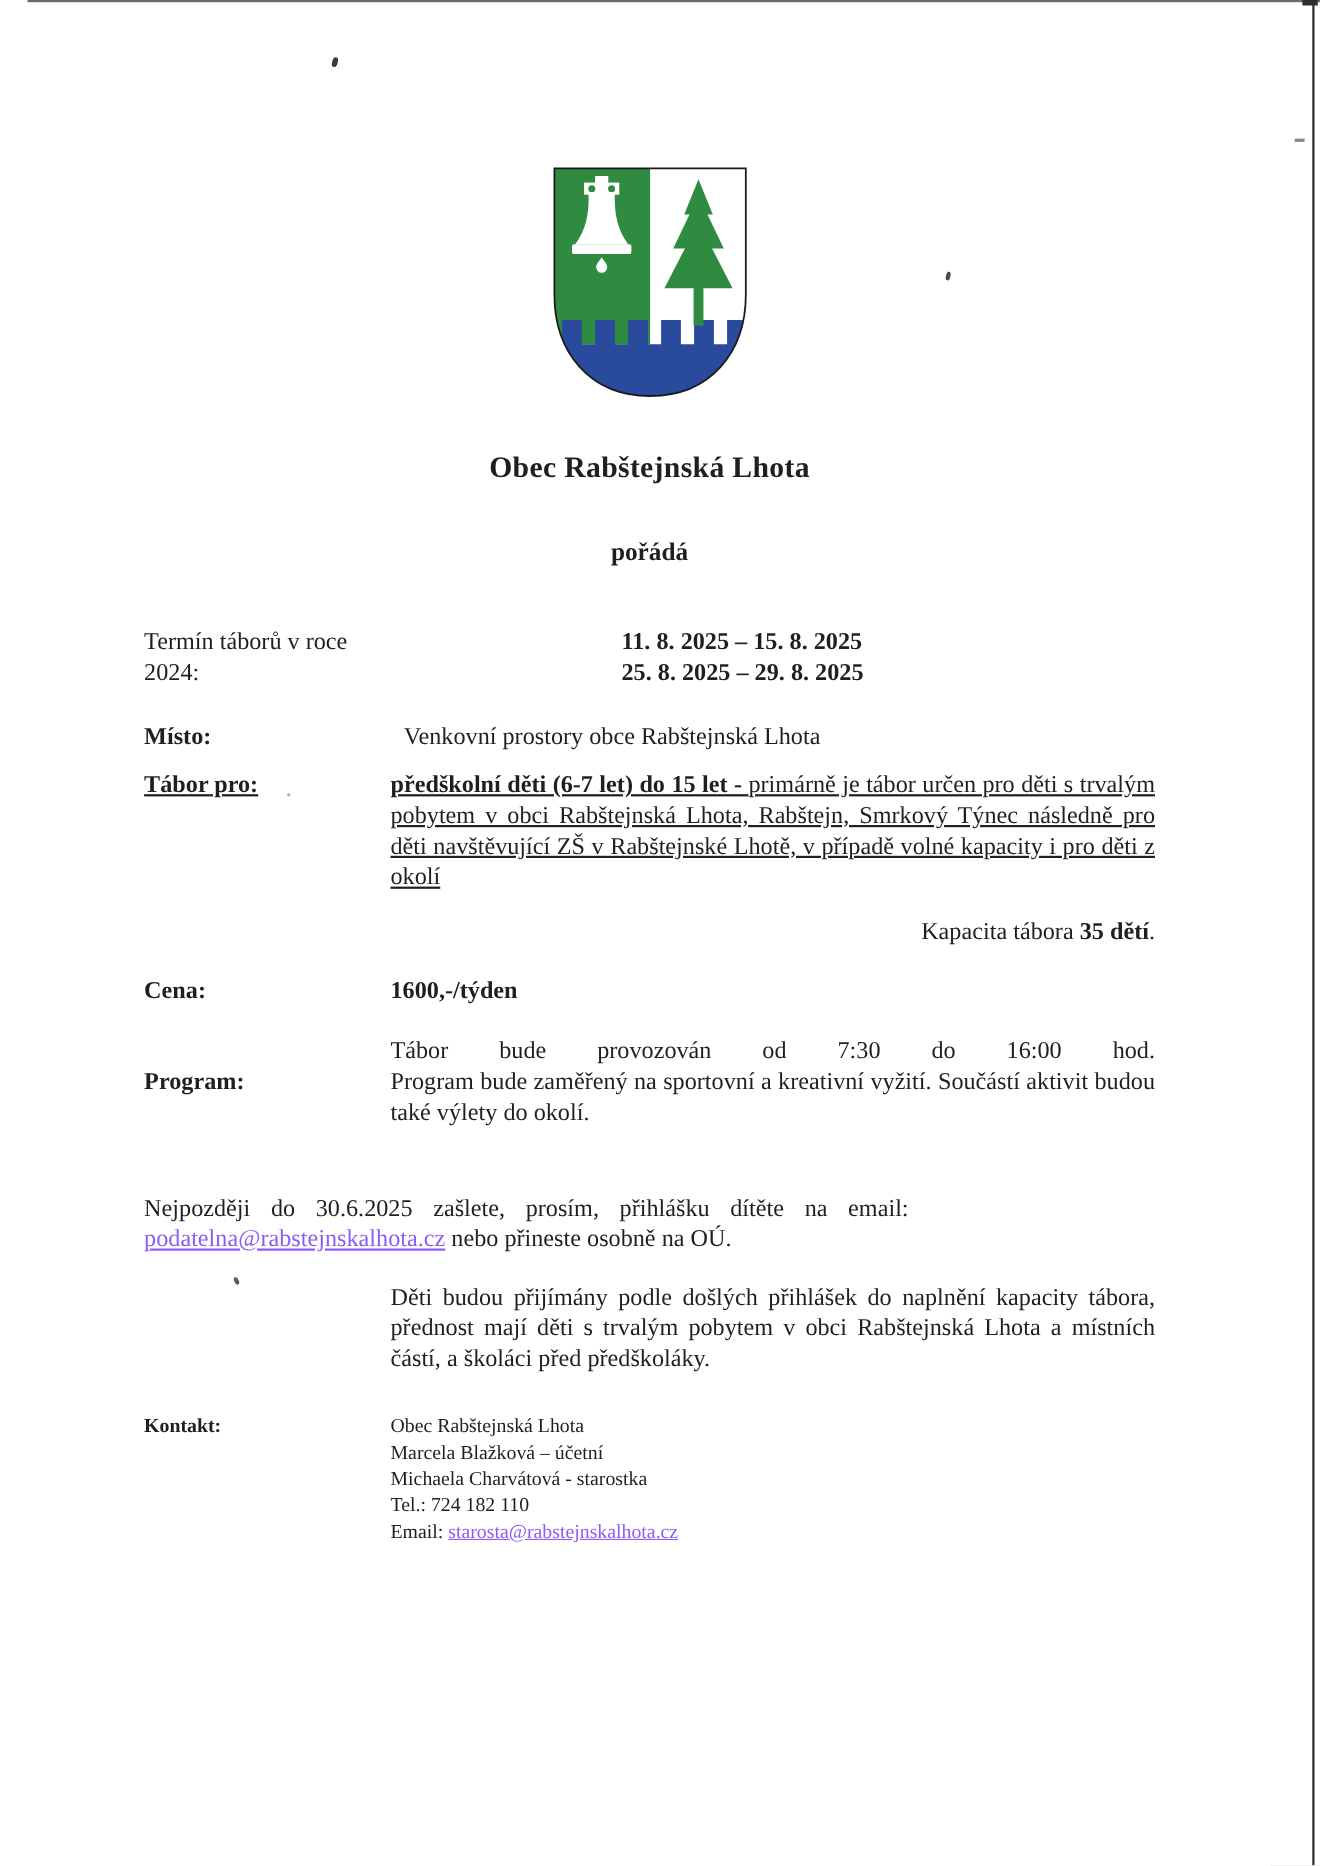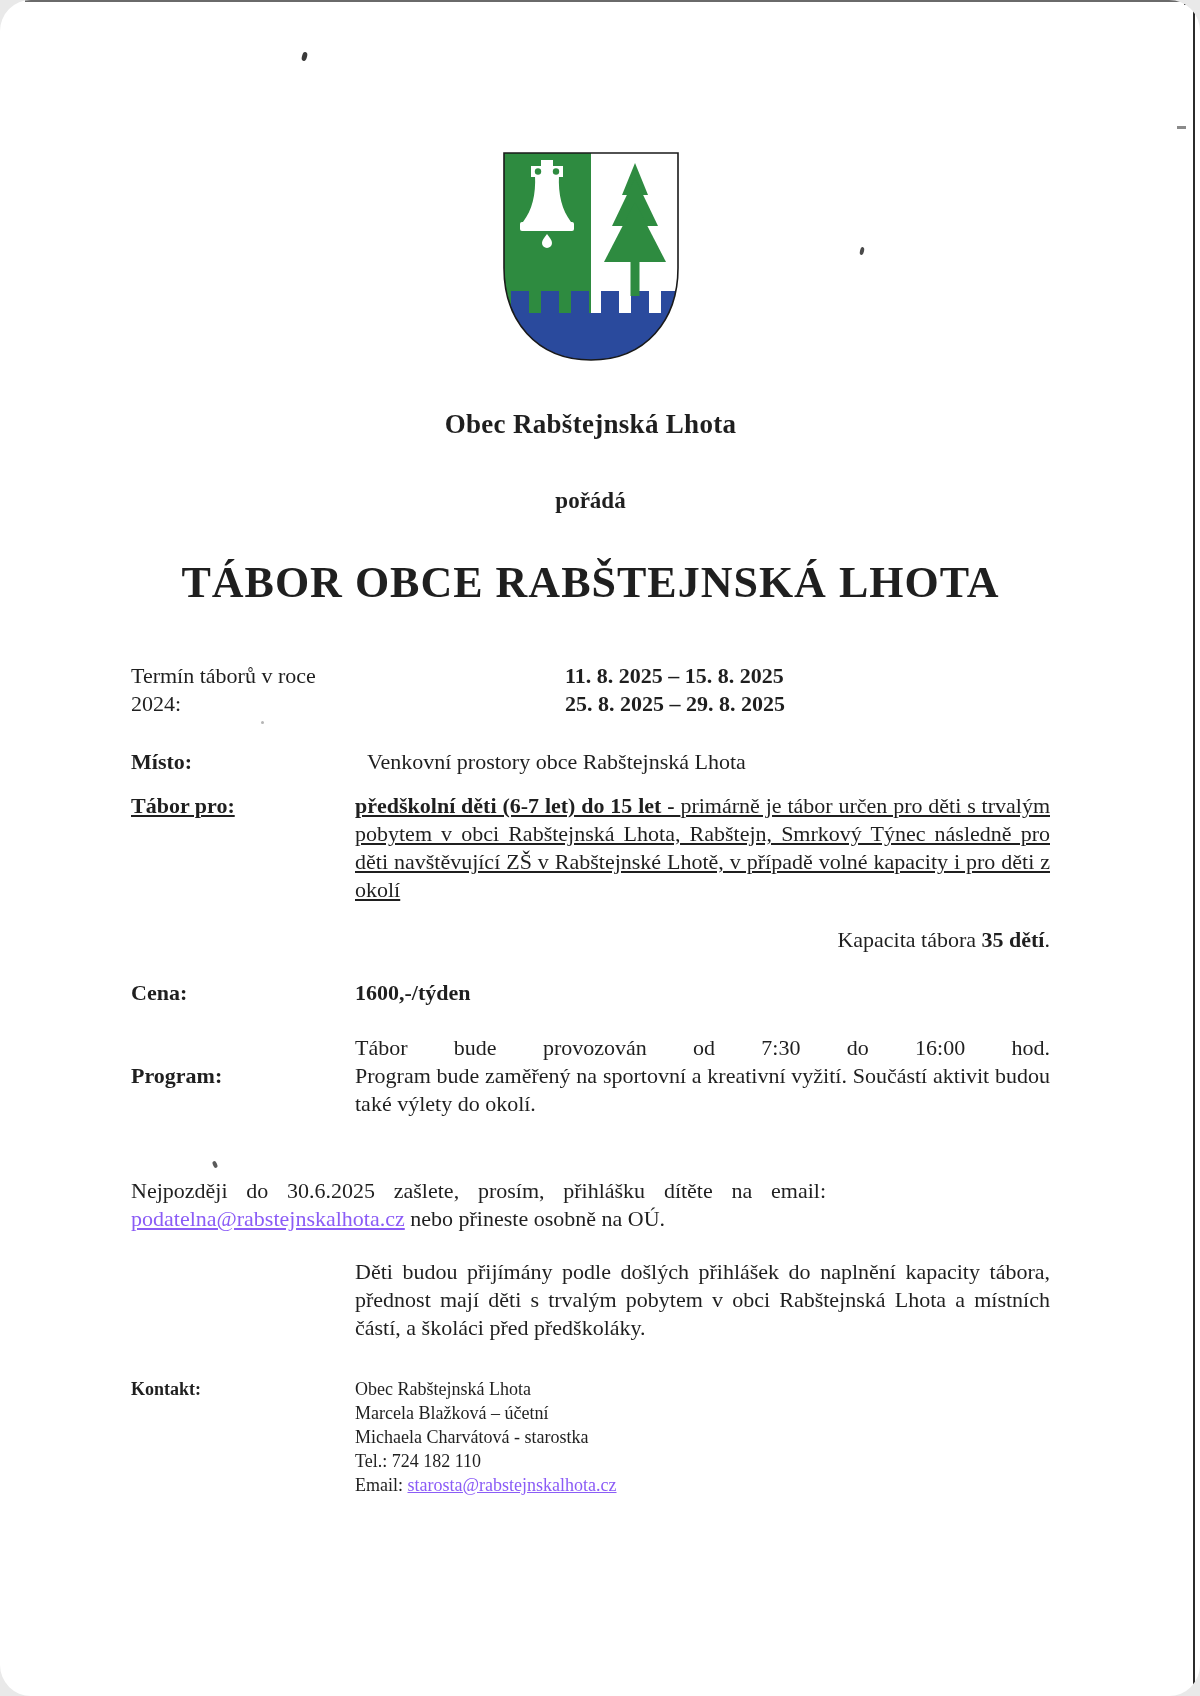--- a/index.html
+++ b/index.html
@@ -4,21 +4,20 @@
 <style>
   html,body { margin:0; padding:0; background:#e9e9e9; }
   .page {
     position:relative;
     width:1200px; height:1696px;
     margin:0 auto;
     background:#ffffff;
     overflow:hidden;
     font-family:"Liberation Serif","DejaVu Serif",serif;
     color:#1f1f1f;
-    border-radius:31px;
   }
   
   .scan-top-line { position:absolute; top:0; left:25px; width:1175px; height:2px; background:#6a6a6a; }
   .scan-right-line { position:absolute; top:0; right:5px; width:2px; height:1696px; background:#2b2b2b; }
   .scan-corner { position:absolute; top:0; right:2px; width:14px; height:5px; background:#2e2e2e; }
   .speck { position:absolute; background:#4a4a4a; }
   .speck.a1 { left:302px; top:52px; width:5px; height:9px; border-radius:45%; transform:rotate(15deg); background:#3a3a3a; }
   .speck.a2 { left:860px; top:247px; width:4px; height:8px; border-radius:45%; transform:rotate(12deg); }
   .speck.a3 { left:1177px; top:126px; width:9px; height:3px; background:#8a8a8a; }
   .speck.a4 { left:213px; top:1161px; width:4px; height:7px; border-radius:45%; transform:rotate(-25deg); background:#5a5a5a; }
@@ -113,21 +112,20 @@
         </g>
 
         <path d="M3,3 H177 V118 C177,170 145,210 90,210 C35,210 3,170 3,118 Z" fill="none" stroke="#1a1a1a" stroke-width="1.6"></path>
       </svg>
     </div>
 
     <h1 class="org-name">Obec Rabštejnská Lhota</h1>
 
     <p class="organizes">pořádá</p>
 
-    <h2 class="doc-title">TÁBOR OBCE RABŠTEJNSKÁ LHOTA</h2>
 
     <div class="row row-term">
       <div class="label regular">Termín táborů v roce 2024:</div>
       <div class="value">
         <div class="dates">
           <div>11. 8. 2025 – 15. 8. 2025</div>
           <div>25. 8. 2025 – 29. 8. 2025</div>
         </div>
       </div>
     </div>

